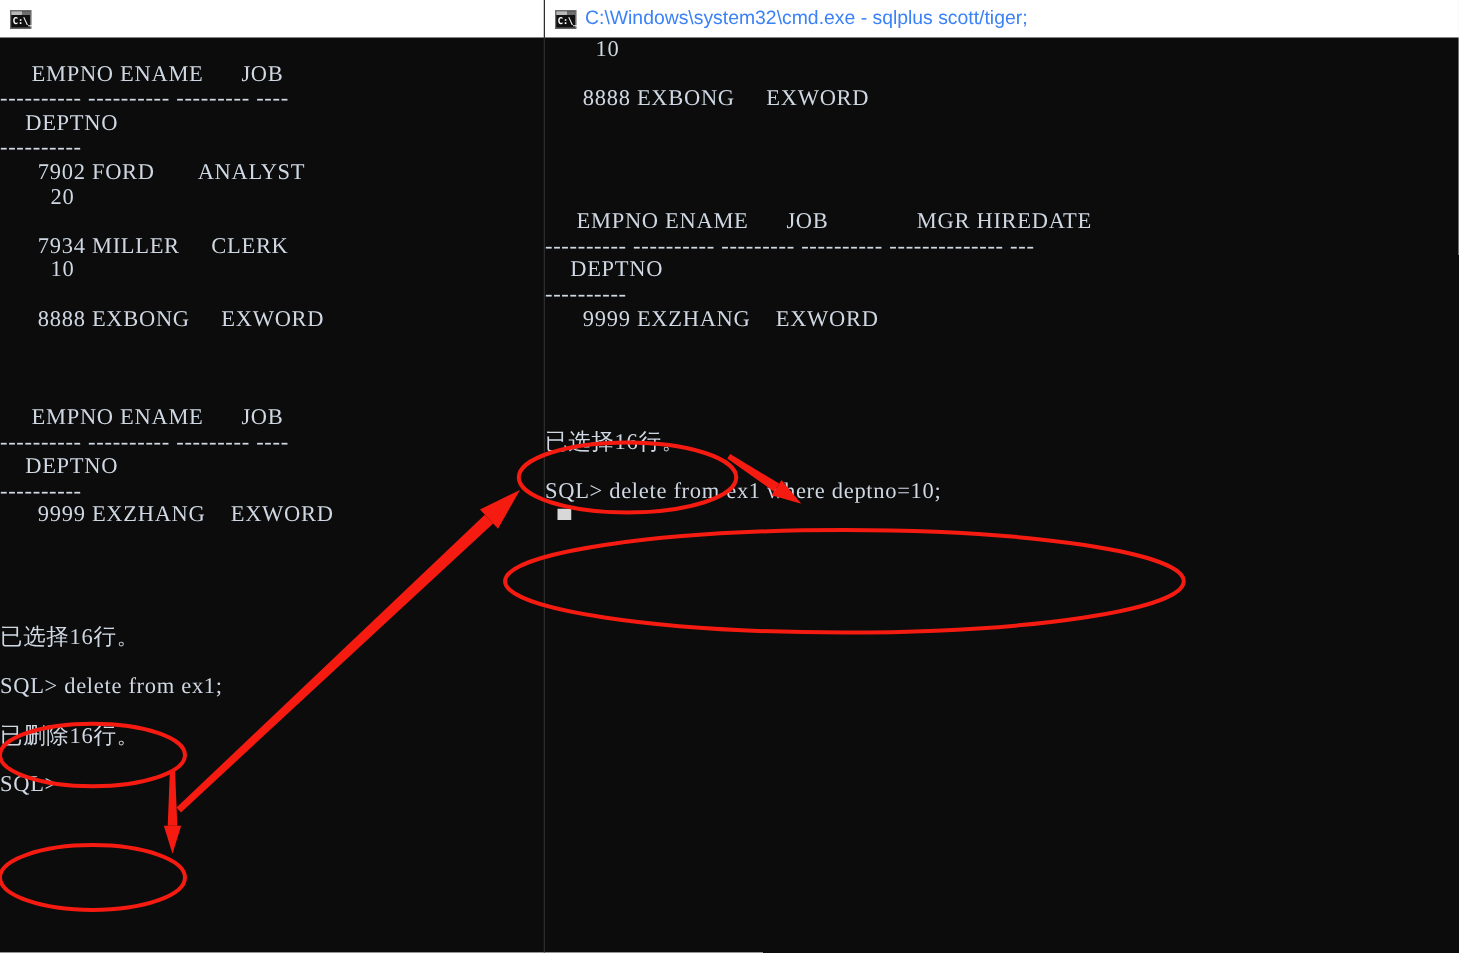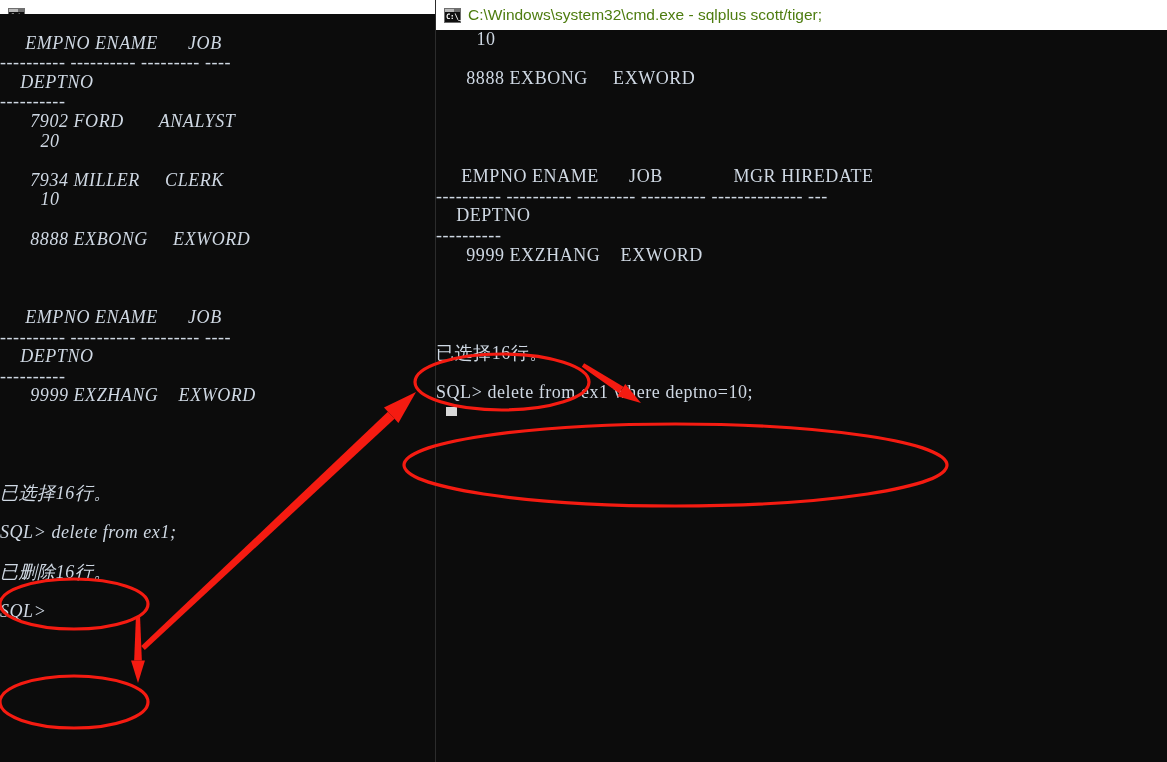--- a/index.html
+++ b/index.html
@@ -7,21 +7,21 @@
     width:1167px;height:762px;position:relative;overflow:hidden;
     font-family:"Liberation Sans", sans-serif;
   }
   
   .window{position:absolute;overflow:hidden;}
   .titlebar{
     height:30px;background:#ffffff;display:flex;align-items:center;
     padding-left:8px;box-sizing:border-box;
   }
   .titlebar .title{
-    font-size:15.5px;color:#4d7c0f;white-space:nowrap;
+    font-size:15.5px;color:#3b82f6;white-space:nowrap;
     font-family:"Liberation Sans", sans-serif;letter-spacing:0px;
   }
   .titlebar.inactive .title{color:#9a9a9a;}
   .cmdicon{
     width:17px;height:15px;margin-right:7px;flex:0 0 auto;position:relative;
     background:#101010;border:1px solid #6e6e6e;box-sizing:border-box;
   }
   .cmdicon:before{
     content:"";position:absolute;left:0;right:0;top:0;height:3px;
     background:linear-gradient(90deg,#b9b9b9 0 60%,#6e6e6e 60% 100%);
@@ -36,21 +36,21 @@
     background:#0c0c0c;color:#cfd8e3;
     font-family:"Liberation Serif", serif;
     font-size:18px;line-height:19.6px;
     white-space:pre;position:absolute;left:0;right:0;top:30px;bottom:0;
     overflow:hidden;
   }
   .console .ln{display:block;height:19.6px;padding-left:0px;letter-spacing:0.55px;}
 
   
   #win-left{left:0;top:0;width:436px;height:762px;}
-  #win-left .console{top:14px;font-style:italic;}
+  #win-left .console{top:30px;}
 
   
   #win-right{left:435px;top:0;width:732px;height:762px;
              border-left:1px solid #2c2c2c;box-sizing:border-box;}
   #win-right .console{top:30px;background:#0c0c0c;}
 
   
   .cursor{display:inline-block;width:11px;height:9px;background:#d8d8d8;
           vertical-align:baseline;position:relative;top:-1px;}
 

